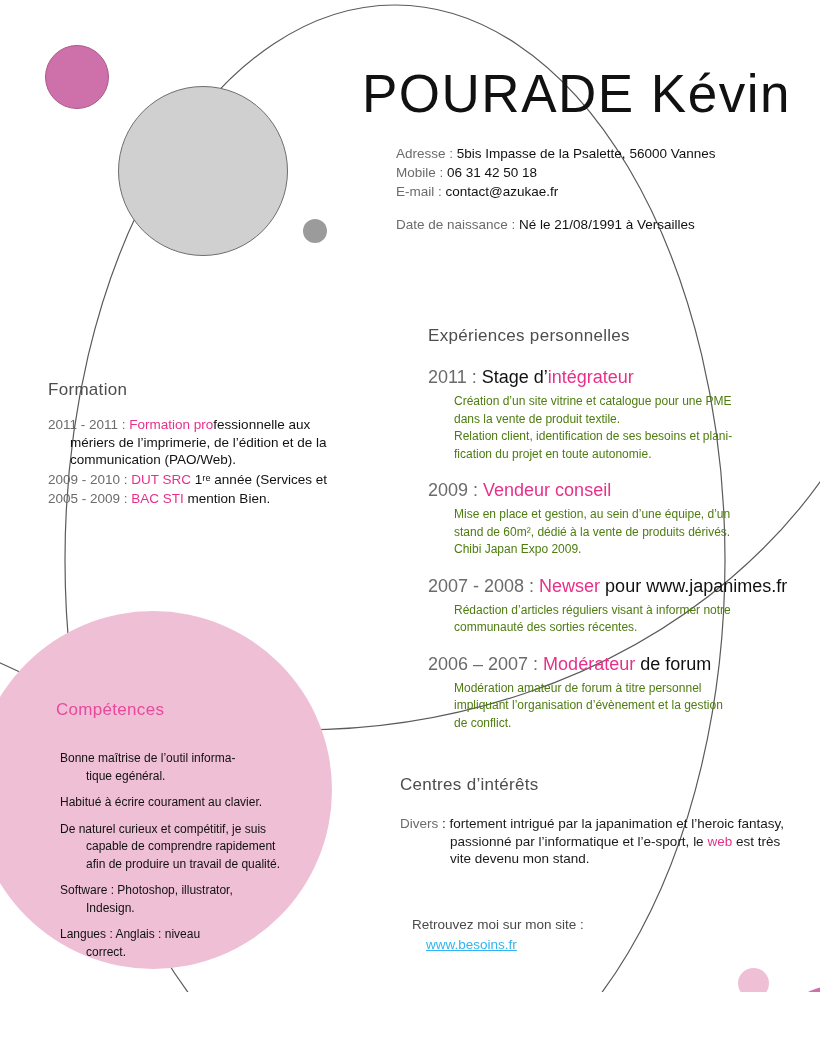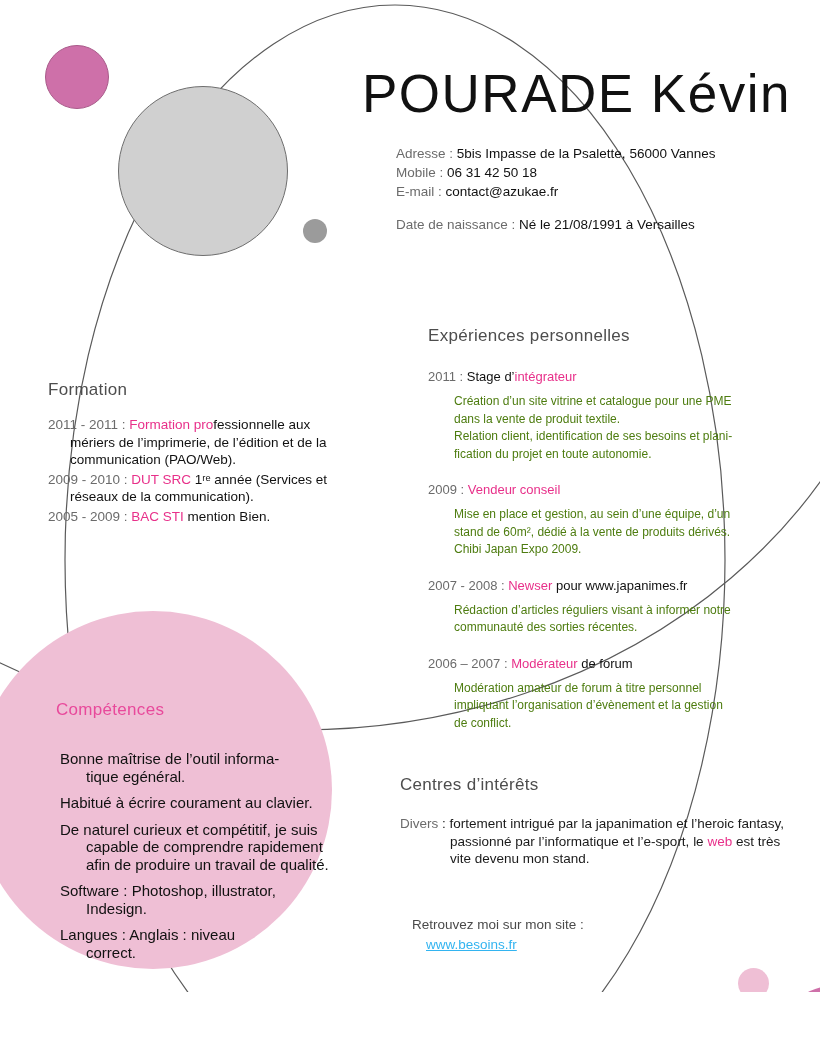--- a/index.html
+++ b/index.html
@@ -61,21 +61,21 @@
 
   .entry { font-size: 13.5px; line-height: 17.5px; margin-bottom: 4px; color: #111111; }
   .entry .yr { color: #6b6b6b; }
   .entry .hl { color: #E8308A; }
   .entry .body { display: block; padding-left: 26px; }
 
   #formation .entry { margin-bottom: 2px; }
   #formation .entry .body { padding-left: 22px; }
 
   .exp { margin-bottom: 18px; }
-  .exp .head { font-size: 13px; line-height: 18px; color: #111111; }
+  .exp .head { font-size: 18px; line-height: 18px; color: #111111; }
   .exp .head .yr { color: #6b6b6b; }
   .exp .head .hl { color: #E8308A; }
   .exp .desc {
     font-size: 12px; line-height: 17.5px; color: #4d7c0f;
     margin-top: 7px; padding-left: 26px;
   }
   .exp .desc p { margin: 0; }
 
   #interets .divers { font-size: 13.5px; line-height: 17.5px; }
   #interets .divers .yr { color: #6b6b6b; }
@@ -84,21 +84,21 @@
 
   #footer {
     position: absolute; left: 412px; top: 915px;
     font-size: 13.5px; line-height: 20px; color: #4a4a4a;
   }
   #footer .url { display: block; padding-left: 14px; color: #33B4F0; }
 
   
   #competences { position: absolute; left: 56px; top: 700px; width: 280px; }
   #comp-title { font-size: 17px; color: #E8499B; letter-spacing: .3px; margin-bottom: 30px; }
-  #comp-list { font-size: 15px; line-height: 17.5px; color: #111111; }
+  #comp-list { font-size: 12px; line-height: 17.5px; color: #111111; }
   #comp-list .ci { margin-bottom: 9px; padding-left: 4px; }
   #comp-list .ci .ind { display: block; padding-left: 26px; }
 </style>
 </head>
 <body>
 
 <div id="page">
 
   <svg id="deco" viewBox="0 0 820 1054" xmlns="http://www.w3.org/2000/svg">
 
@@ -134,21 +134,20 @@
   <div id="formation">
     <div class="sec-title">Formation</div>
 
     <div class="entry">
       <span class="yr">2011 - 2011 : </span><span class="hl">Formation pro</span><span>fessionnelle aux</span>
       <span class="body">mériers de l’imprimerie, de l’édition et de la communication (PAO/Web).</span>
     </div>
 
     <div class="entry">
       <span class="yr">2009 - 2010 : </span><span class="hl">DUT SRC</span><span> 1ʳᵉ année (Services et</span>
-      <span class="body">réseaux de la communication).</span>
     </div>
 
     <div class="entry">
       <span class="yr">2005 - 2009 : </span><span class="hl">BAC STI</span><span> mention Bien.</span>
     </div>
   </div>
 
   <div id="experiences">
     <div class="sec-title">Expériences personnelles</div>
 

